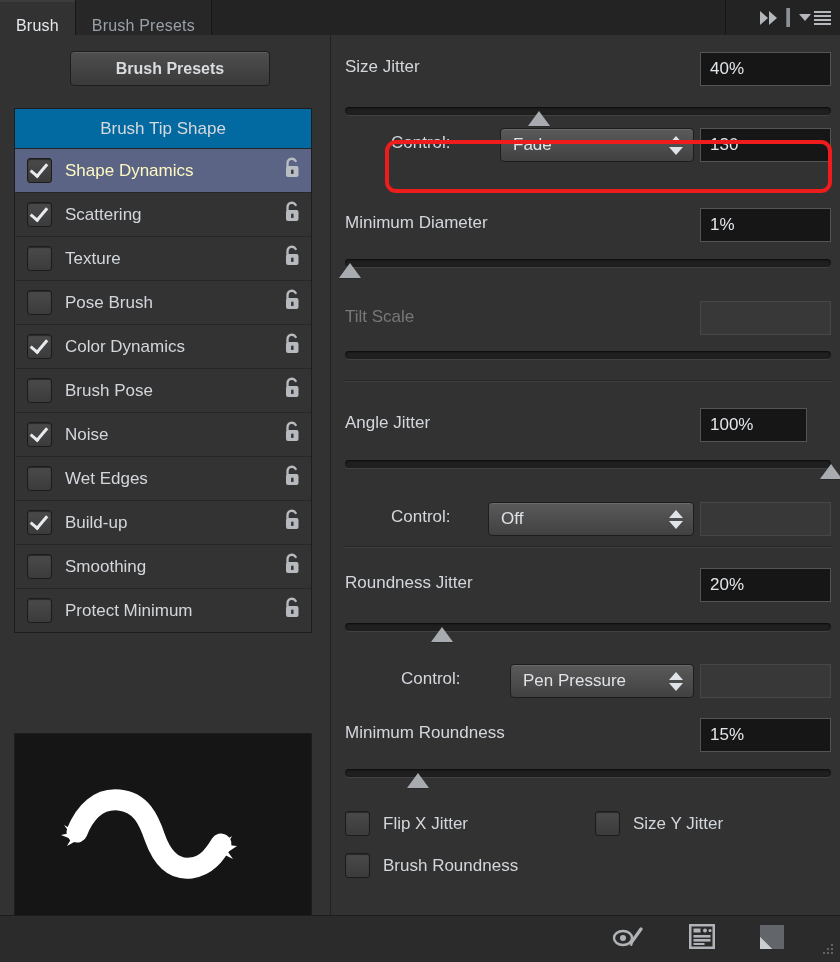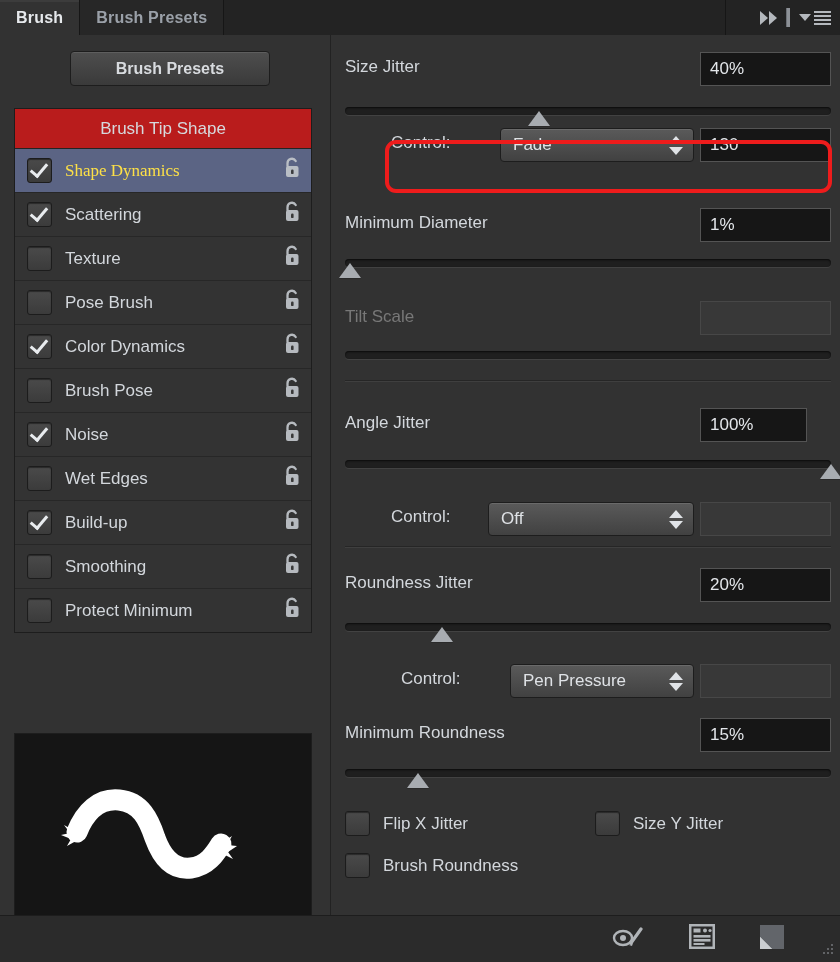--- a/index.html
+++ b/index.html
@@ -26,24 +26,24 @@
     position: absolute;
     left: 0; top: 0;
     width: 840px; height: 35px;
     background: #232323;
     border-bottom: 1px solid #1b1b1b;
     display: flex;
     align-items: stretch;
   }
   .tab {
     display: flex;
-    align-items: center;
+    align-items: flex-end;
     padding: 0 16px;
     font-size: 16px;
-    font-weight: bold;
+    font-weight: normal;
     color: #9aa0a8;
     border-right: 1px solid #161616;
     background: #272727;
     letter-spacing: 0.2px;
   }
   .tab.active {
     background: #323232;
     color: #e6e9ec;
     box-shadow: inset 0 2px 0 #3c3c3c;
   }
@@ -127,41 +127,41 @@
     box-sizing: border-box;
   }
   .opt-header {
     height: 39px;
     display: flex;
     align-items: center;
     justify-content: center;
     color: #d6d9dd;
     font-size: 17px;
     border-bottom: 1px solid #242424;
-    background: #b91c1c;
+    background: #0369a1;
   }
   .opt-row {
     height: 43px;
     display: flex;
     align-items: center;
     padding: 0 8px 0 12px;
     border-bottom: 1px solid #272727;
     background: #333;
     cursor: pointer;
   }
   .opt-row:last-child { border-bottom: none; }
   .opt-row.selected { background: #5b6484; }
   .opt-label {
     flex: 1;
     font-size: 17px;
     color: #d3d7dc;
     margin-left: 13px;
     white-space: nowrap;
   }
-  .opt-row.selected .opt-label { color: #fde047; font-family: Liberation Serif, serif; }
+  .opt-row.selected .opt-label { color: #fef9c3; }
 
   .cb {
     width: 23px; height: 23px;
     border-radius: 3px;
     border: 1px solid #1c1c1c;
     background: linear-gradient(#4a4a4a, #3b3b3b);
     position: relative;
     flex: none;
     box-shadow: inset 0 1px 1px rgba(0,0,0,.45);
   }

